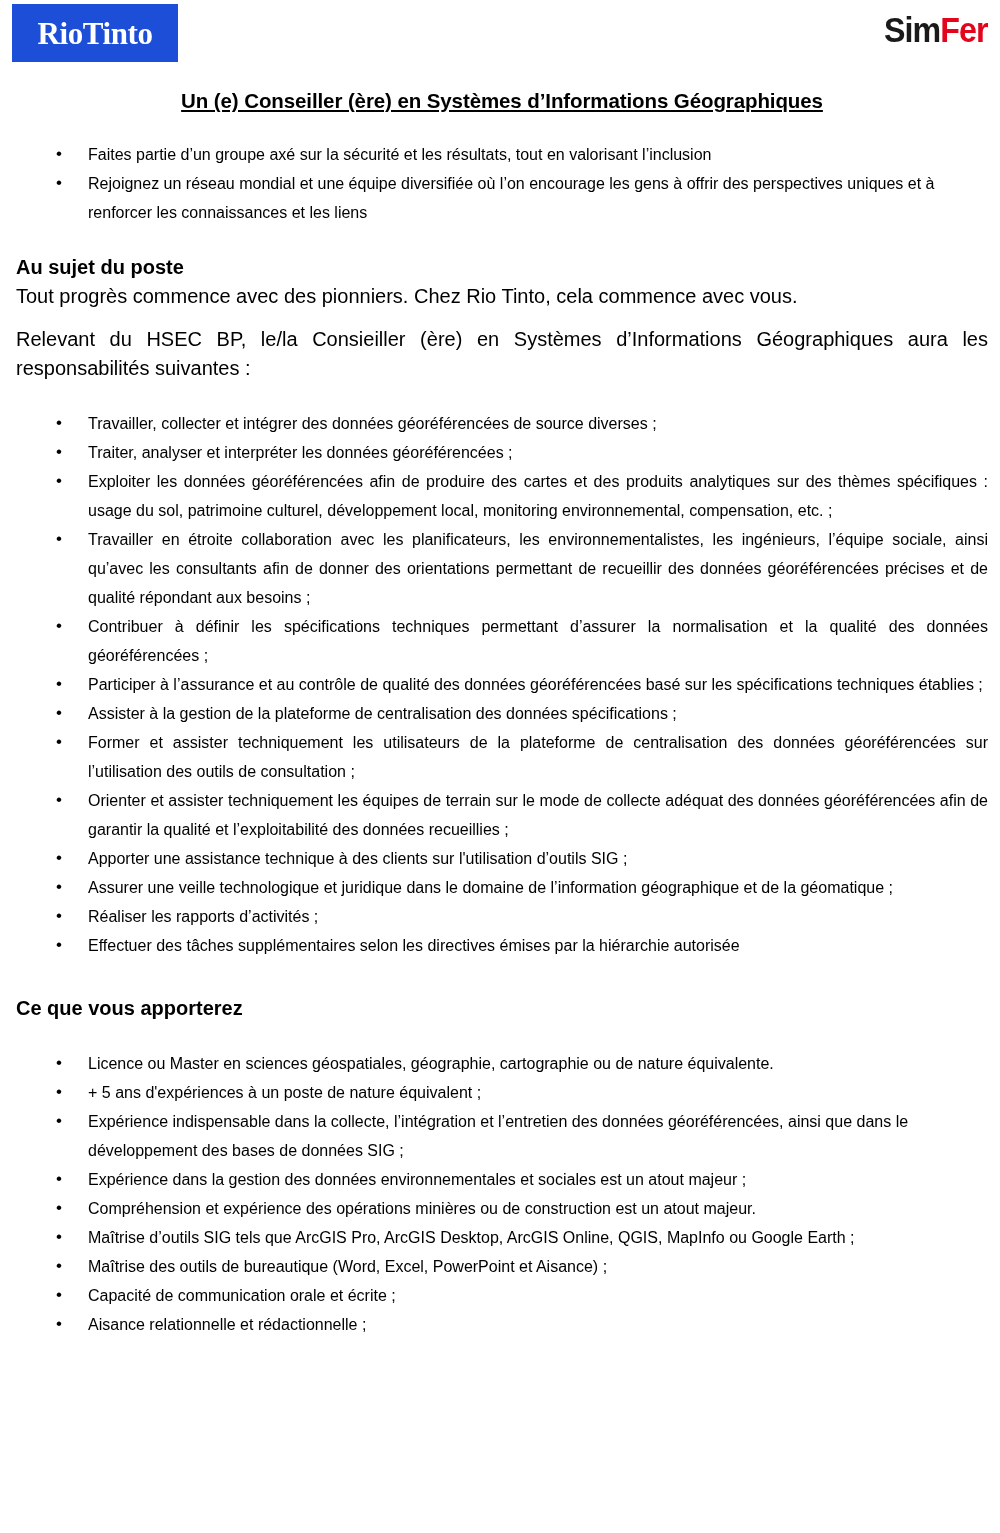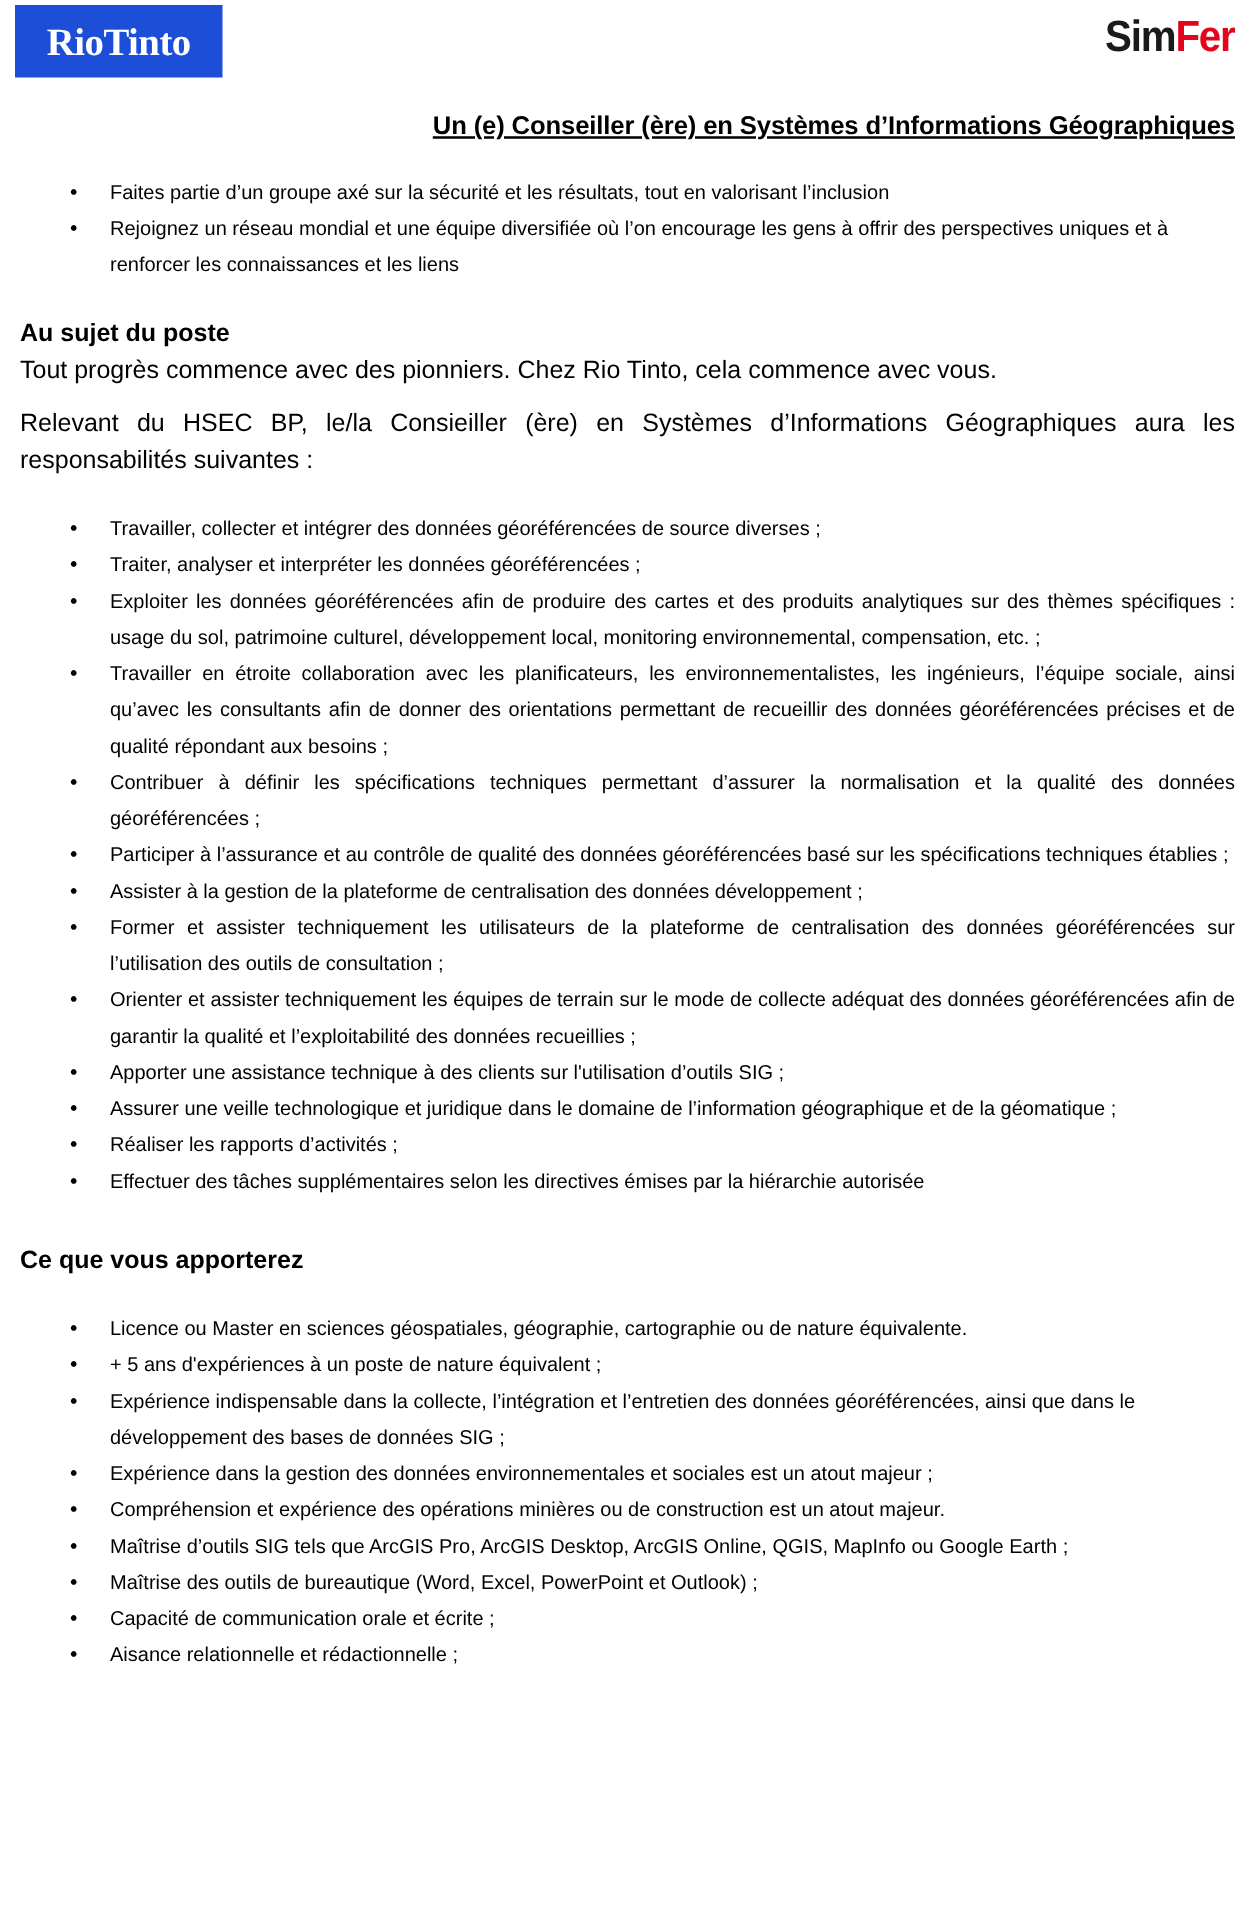--- a/index.html
+++ b/index.html
@@ -58,21 +58,21 @@
     letter-spacing: -1px;
     white-space: nowrap;
     transform: scaleX(0.92);
     transform-origin: right center;
   }
   .simfer-logo .sim { color: #1a1a1a; }
   .simfer-logo .fer { color: #E3051B; }
 
   
   .doc-title {
-    text-align: right;
+    text-align: center;
     font-size: 20.5px;
     font-weight: bold;
     text-decoration: underline;
     margin: 16px 0 0 0;
     padding: 0 12px 0 16px;
     line-height: 1.25;
     letter-spacing: -0.1px;
   }
 
   
@@ -161,21 +161,21 @@
   <div class="spacer-md"></div>
 
   <div class="content">
     <ul class="bullets justified">
       <li>Travailler, collecter et intégrer des données géoréférencées de source diverses ;</li>
       <li>Traiter, analyser et interpréter les données géoréférencées ;</li>
       <li>Exploiter les données géoréférencées afin de produire des cartes et des produits analytiques sur des thèmes spécifiques : usage du sol, patrimoine culturel, développement local, monitoring environnemental, compensation, etc. ;</li>
       <li>Travailler en étroite collaboration avec les planificateurs, les environnementalistes, les ingénieurs, l’équipe sociale, ainsi qu’avec les consultants afin de donner des orientations permettant de recueillir des données géoréférencées précises et de qualité répondant aux besoins ;</li>
       <li>Contribuer à définir les spécifications techniques permettant d’assurer la normalisation et la qualité des données géoréférencées ;</li>
       <li>Participer à l’assurance et au contrôle de qualité des données géoréférencées basé sur les spécifications techniques établies ;</li>
-      <li>Assister à la gestion de la plateforme de centralisation des données développement ;</li>
+      <li>Assister à la gestion de la plateforme de centralisation des données spécifications ;</li>
       <li>Former et assister techniquement les utilisateurs de la plateforme de centralisation des données géoréférencées sur l’utilisation des outils de consultation ;</li>
       <li>Orienter et assister techniquement les équipes de terrain sur le mode de collecte adéquat des données géoréférencées afin de garantir la qualité et l’exploitabilité des données recueillies ;</li>
       <li>Apporter une assistance technique à des clients sur l'utilisation d’outils SIG ;</li>
       <li>Assurer une veille technologique et juridique dans le domaine de l’information géographique et de la géomatique ;</li>
       <li>Réaliser les rapports d’activités ;</li>
       <li>Effectuer des tâches supplémentaires selon les directives émises par la hiérarchie autorisée</li>
     </ul>
   </div>
 
   <div class="spacer-lg"></div>
@@ -187,20 +187,20 @@
   <div class="spacer-md"></div>
 
   <div class="content">
     <ul class="bullets left">
       <li>Licence ou Master en sciences géospatiales, géographie, cartographie ou de nature équivalente.</li>
       <li>+ 5 ans d'expériences à un poste de nature équivalent ;</li>
       <li>Expérience indispensable dans la collecte, l’intégration et l’entretien des données géoréférencées, ainsi que dans le développement des bases de données SIG ;</li>
       <li>Expérience dans la gestion des données environnementales et sociales est un atout majeur ;</li>
       <li>Compréhension et expérience des opérations minières ou de construction est un atout majeur.</li>
       <li>Maîtrise d’outils SIG tels que ArcGIS Pro, ArcGIS Desktop, ArcGIS Online, QGIS, MapInfo ou Google Earth ;</li>
-      <li>Maîtrise des outils de bureautique (Word, Excel, PowerPoint et Outlook) ;</li>
+      <li>Maîtrise des outils de bureautique (Word, Excel, PowerPoint et Aisance) ;</li>
       <li>Capacité de communication orale et écrite ;</li>
       <li>Aisance relationnelle et rédactionnelle ;</li>
 
     </ul>
   </div>
 
 </div>
 
 </body></html>

